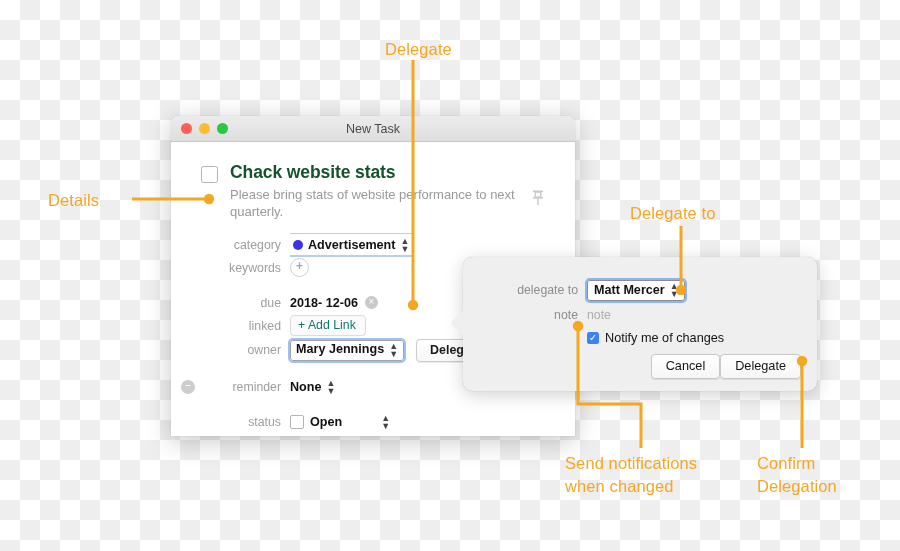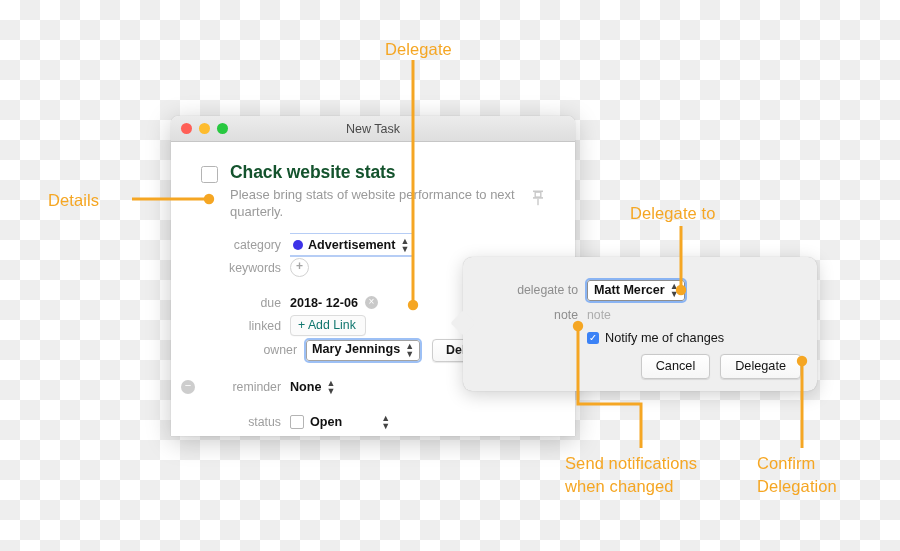--- a/index.html
+++ b/index.html
@@ -338,21 +338,21 @@
   }
   .notify-label {
     font-size: 12.7px;
     color: #141414;
   }
   .pop-buttons {
     position: absolute;
     right: 16px;
     bottom: 12px;
     display: flex;
-    gap: 10px;
+    gap: 0;
     padding-left: 16px;
   }
   .pop-btn {
     border: 1px solid #c9c9c9;
     border-radius: 4px;
     background: linear-gradient(to bottom,#ffffff,#f6f6f6);
     padding: 4px 14px 5px 14px;
     font-size: 12.7px;
     color: #141414;
     box-shadow: 0 0.5px 1px rgba(0,0,0,0.1);
@@ -421,21 +421,21 @@
         </span>
       </div>
 
       <div class="row">
         <span class="lbl">linked</span>
         <span class="val">
           <span class="addlink-btn">+  Add Link</span>
         </span>
       </div>
 
-      <div class="row" style="height:26px;padding-left:16px;">
+      <div class="row" style="height:26px;">
         <span class="lbl">owner</span>
         <span class="val">
           <span class="owner-select">
             <span>Mary Jennings</span>
             <span class="stepper">▲<br>▼</span>
           </span>
           <span class="delegate-btn">Delegate</span>
         </span>
       </div>
 

